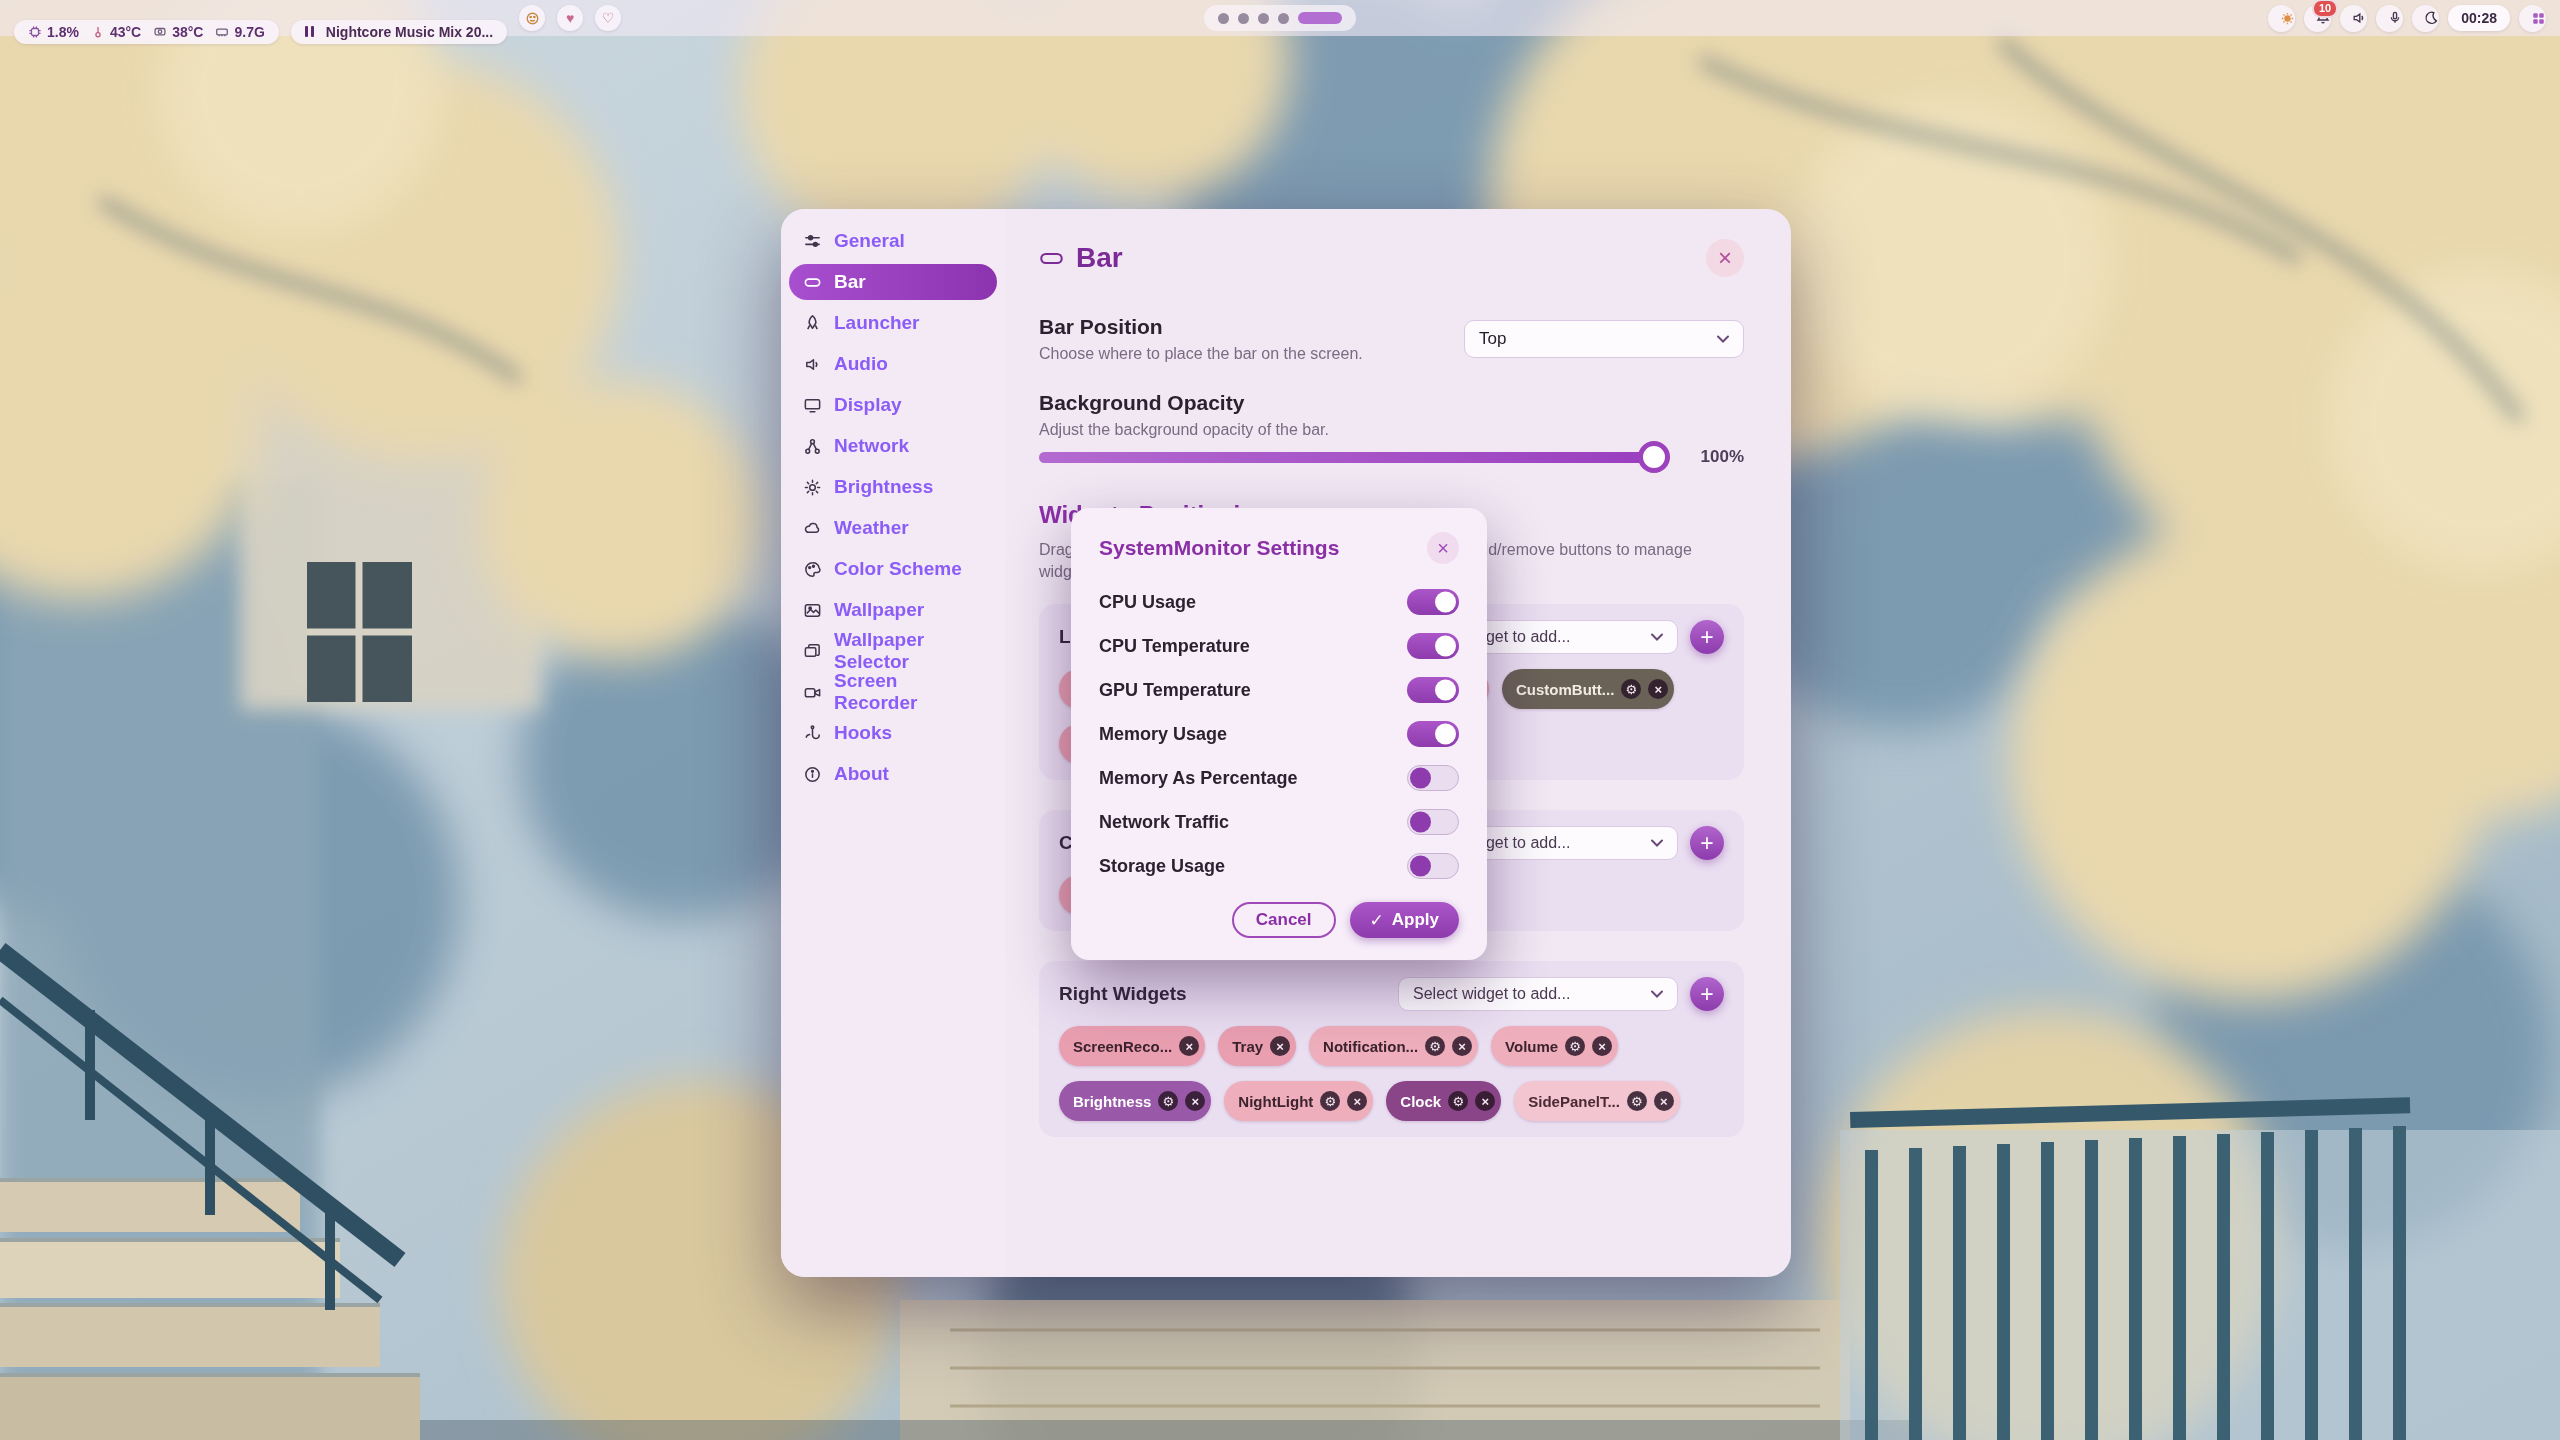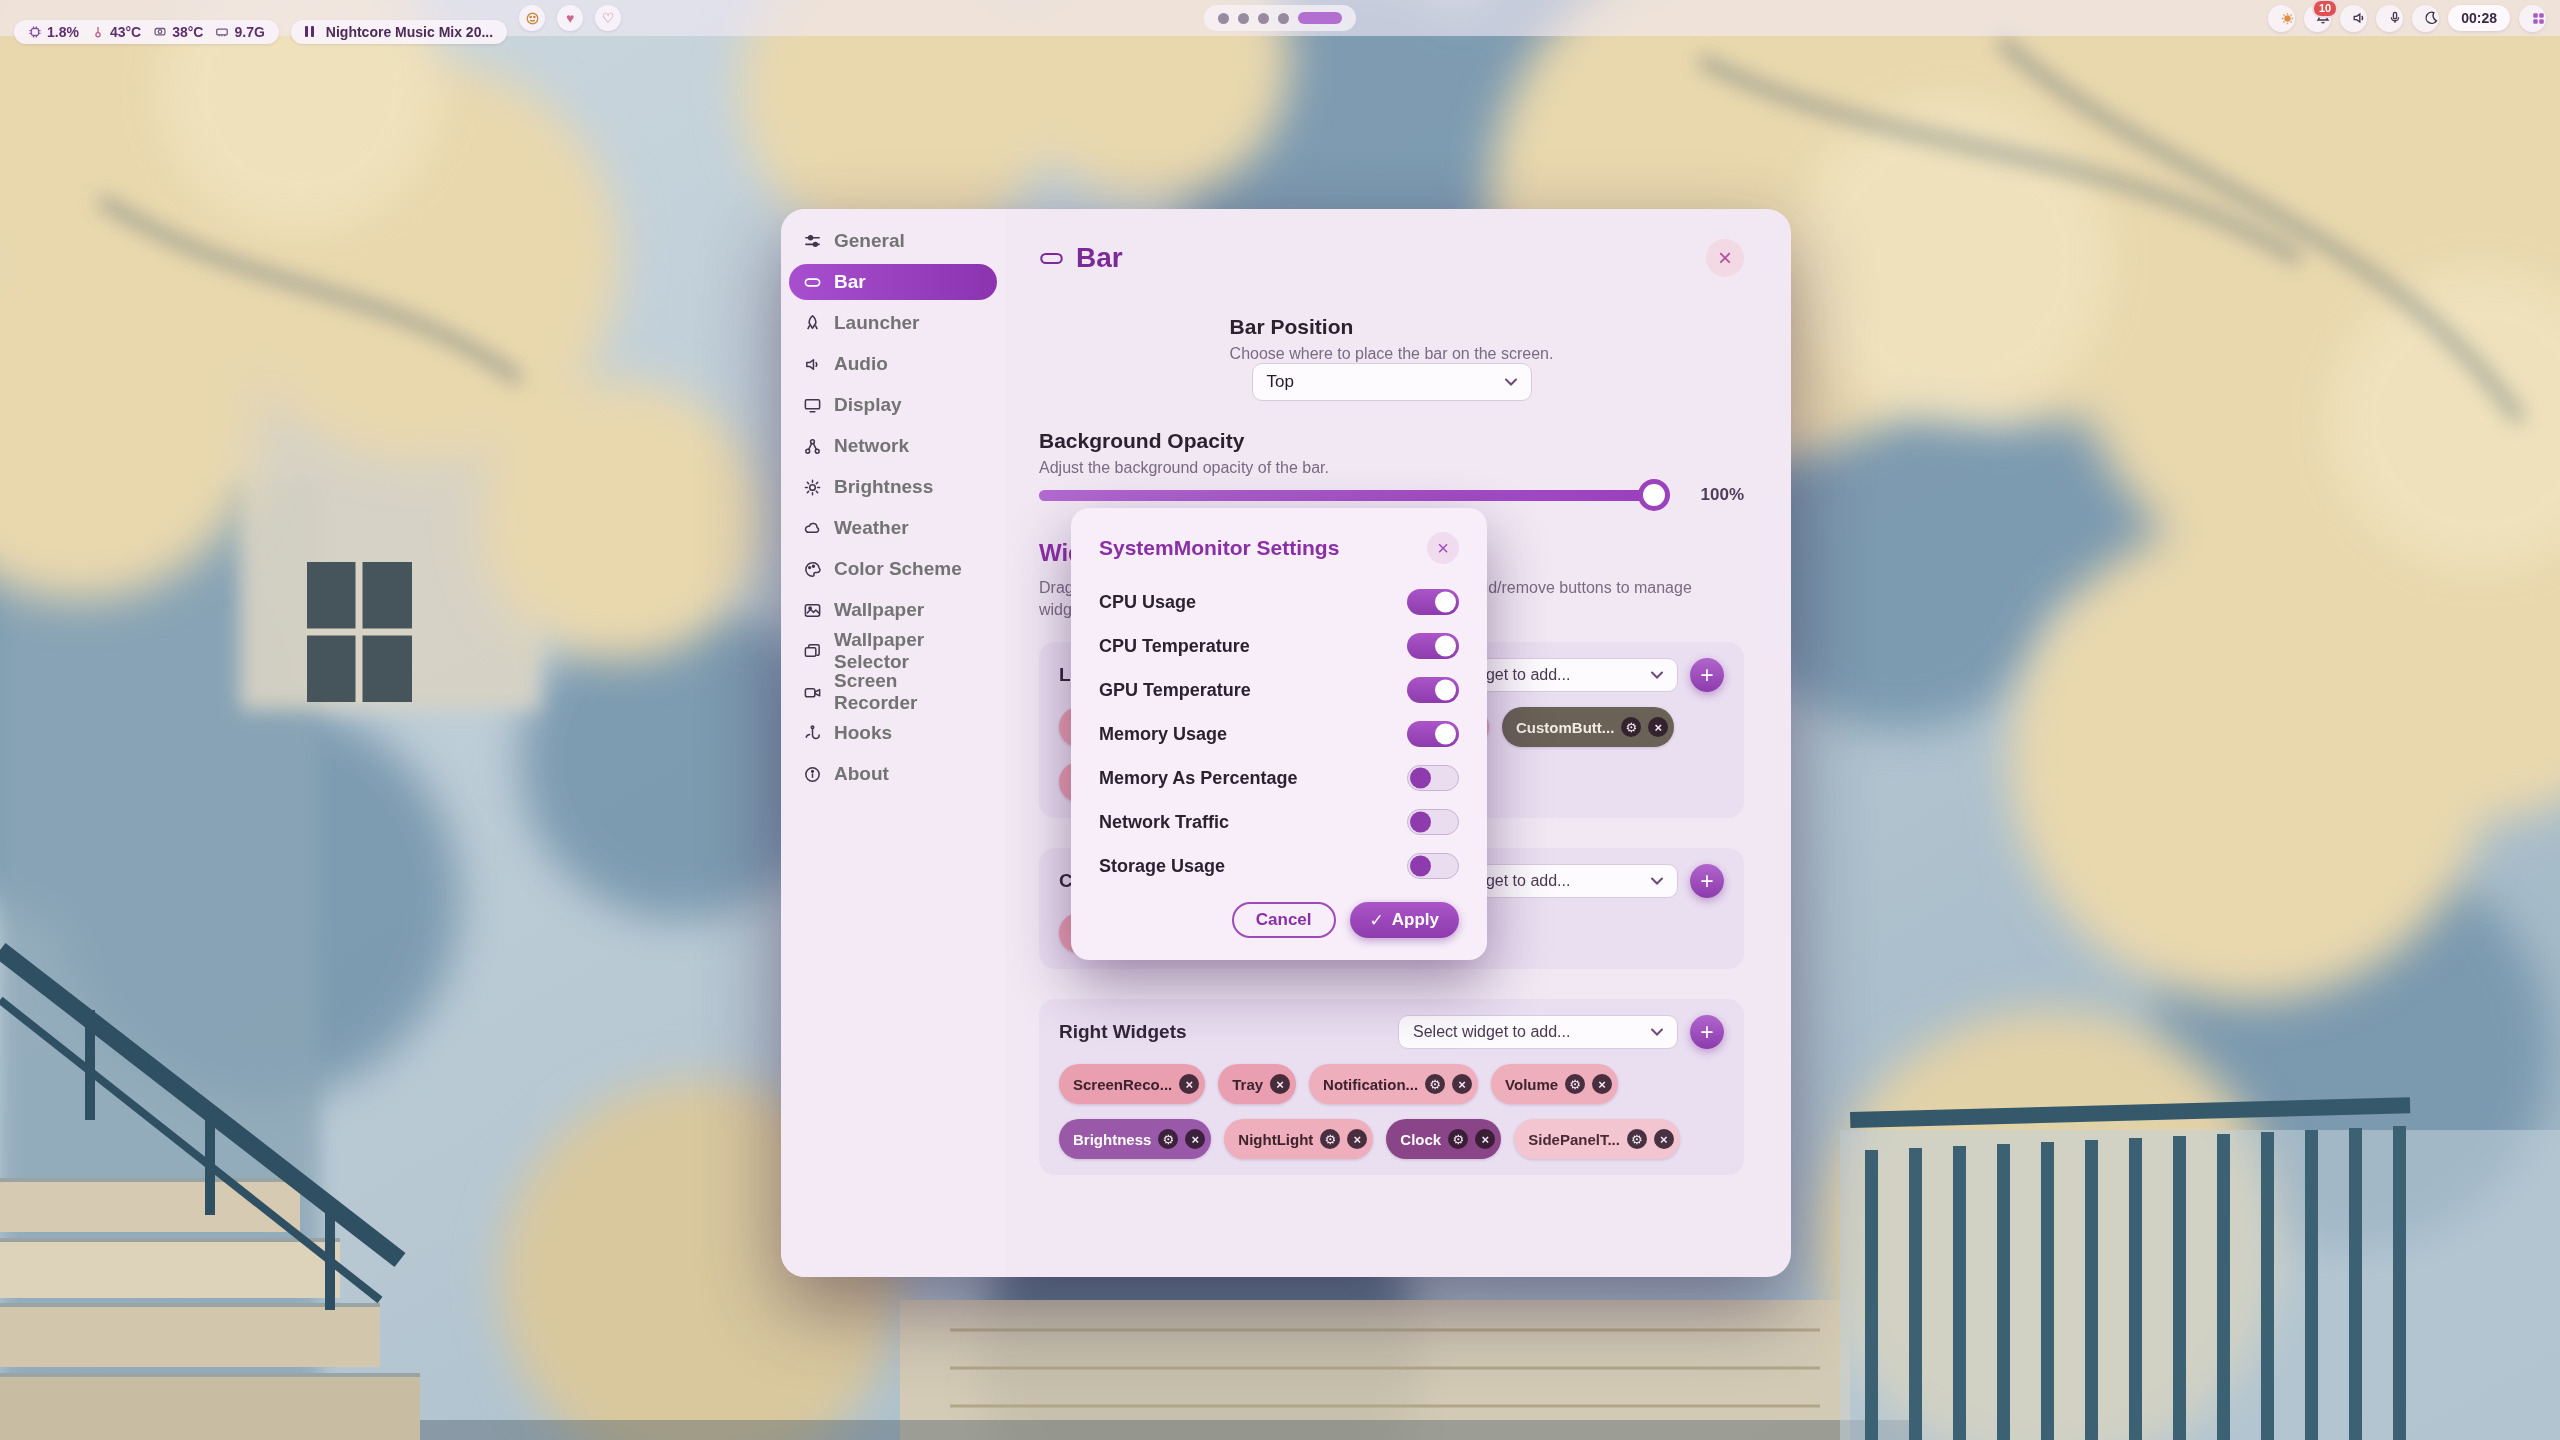--- a/index.html
+++ b/index.html
@@ -55,34 +55,34 @@
     font-size:14px;font-weight:bold;color:#3a2a44;box-shadow:0 1px 3px rgba(70,40,90,.12);}
   
   .window{
     position:absolute;left:781px;top:209px;width:1010px;height:1068px;z-index:10;
     background:#f1e8f4;border-radius:24px;display:flex;overflow:hidden;
     box-shadow:0 30px 80px rgba(40,20,60,.45);
   }
   .sidebar{width:224px;box-sizing:border-box;padding:14px 8px;background:#f3eaf6;flex:none;}
   .sitem{
     display:flex;align-items:center;gap:12px;height:36px;margin-bottom:5px;
-    padding:0 14px;border-radius:999px;font-size:19px;font-weight:bold;color:#737373;
+    padding:0 14px;border-radius:999px;font-size:19px;font-weight:bold;color:#8b5cf6;
     cursor:default;
   }
   .sitem .ic{display:flex;color:#42354c;}
   .sitem.active{background:linear-gradient(90deg,#a84fd0,#8c33b0);color:#fff;}
   .sitem.active .ic{color:#fff;}
   .content{flex:1;box-sizing:border-box;padding:30px 47px 0 34px;position:relative;}
   .phead{display:flex;align-items:center;justify-content:space-between;margin-bottom:38px;}
   .ptitle{display:flex;align-items:center;gap:12px;font-size:28px;font-weight:bold;color:#7b2a96;}
   .closebtn{
     width:38px;height:38px;border-radius:50%;background:#f2d9e4;color:#b3509b;
     display:flex;align-items:center;justify-content:center;font-size:24px;line-height:1;
   }
-  .setrow{display:flex;align-items:center;justify-content:space-between;margin-bottom:28px;flex-direction:column;}
+  .setrow{display:flex;align-items:center;justify-content:space-between;margin-bottom:28px;}
   .slabel{font-size:21px;font-weight:bold;color:#2b2130;}
   .sdesc{font-size:16px;color:#7b6a82;margin-top:6px;}
   .dropdown{
     width:280px;height:38px;box-sizing:border-box;border-radius:10px;flex:none;
     background:#fdfbfe;border:1px solid #d9c9e2;display:flex;align-items:center;
     justify-content:space-between;padding:0 14px;font-size:17px;color:#241c28;
   }
   .sliderrow{display:flex;align-items:center;gap:18px;margin:-6px 0 34px 0;}
   .track{flex:1;height:11px;border-radius:6px;background:#e2d3ea;position:relative;}
   .fill{position:absolute;left:0;top:0;bottom:0;width:97.5%;border-radius:6px;

